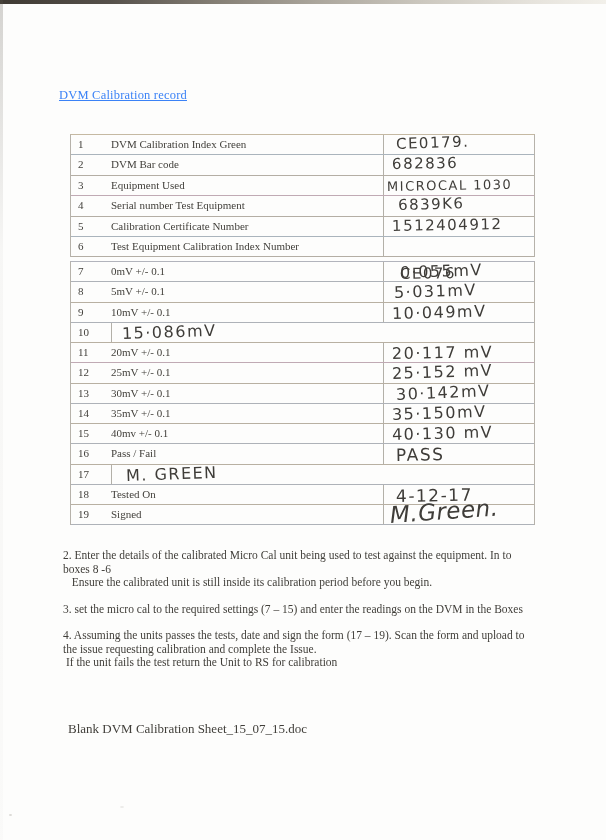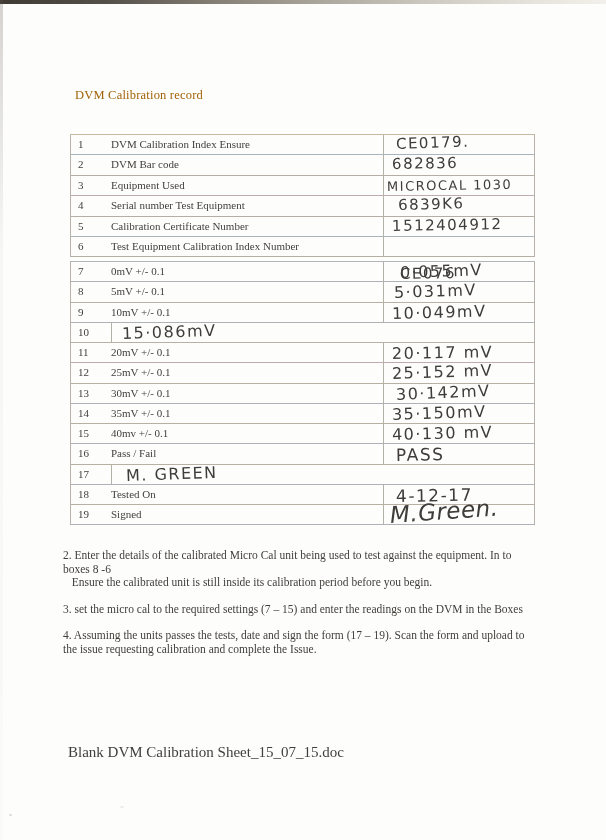--- a/index.html
+++ b/index.html
@@ -18,22 +18,22 @@
     position:absolute; top:0; left:0; width:606px; height:4px;
     background:linear-gradient(90deg,#3f3a33 0%,#55504a 18%,#837d73 35%,#aaa59b 52%,#ccc8bf 70%,#e6e3dc 88%,#f2f0ea 100%);
   }
   .scan-edge-left {
     position:absolute; top:0; left:0; width:3px; height:840px;
     background:linear-gradient(180deg, rgba(90,85,75,0.25), rgba(90,85,75,0.04) 30%, rgba(90,85,75,0.02));
   }
   .speck { position:absolute; background:rgba(120,115,105,0.25); border-radius:50%; }
 
   .doc-title {
-    position:absolute; left:75px; top:88px;
-    font-size:12.5px; letter-spacing:0.2px; color:#a16207;
+    position:absolute; left:59px; top:88px;
+    font-size:12.5px; letter-spacing:0.2px; color:#3b82f6;text-decoration:underline;
   }
 
   
   .ftable {
     position:absolute; left:70px; width:463px;
     border-left:1px solid #b6b2aa; border-right:1px solid #b6b2aa;
     font-size:11px; color:#43413c;
   }
   .info-table { top:134px; border-top:1px solid #c5b9a2; }
   .readings-table { top:261px; border-top:1px solid #b2b4bc; }
@@ -94,40 +94,40 @@
 
   
   .instructions {
     position:absolute; left:63px; top:549px; width:488px;
     font-size:11.5px; line-height:13.5px; color:#403e39;
   }
   .instr-para { margin:0 0 13px 0; }
   .instr-line { white-space:pre-wrap; }
 
   .footer-filename {
-    position:absolute; left:68px; top:744px;
-    font-size:15px; color:#413f3a;
+    position:absolute; left:68px; top:721px;
+    font-size:13px; color:#413f3a;
   }
 </style>
 </head>
 <body>
 
 <div class="page">
   <div class="scan-edge-top"></div>
   <div class="scan-edge-left"></div>
   <div class="speck" style="left:9px; top:814px; width:3px; height:2px;"></div>
   <div class="speck" style="left:120px; top:806px; width:4px; height:2px; opacity:.5;"></div>
 
   <div class="doc-title">DVM Calibration record</div>
 
   <div class="ftable info-table">
 
   <div class="trow">
         <div class="cell-num">1</div>
-        <div class="cell-label">DVM Calibration Index Ensure</div>
+        <div class="cell-label">DVM Calibration Index Green</div>
         <div class="cell-value">
           <span class="hw">CE0179.</span>
         </div>
       </div>
       <div class="trow">
         <div class="cell-num">2</div>
         <div class="cell-label">DVM Bar code</div>
         <div class="cell-value">
           <span class="hw">682836</span>
         </div>
@@ -260,17 +260,18 @@
         <div class="instr-line">2. Enter the details of the calibrated Micro Cal unit being used to test against the equipment. In to</div>
         <div class="instr-line">boxes 8 -6</div>
         <div class="instr-line">   Ensure the calibrated unit is still inside its calibration period before you begin.</div>
       </div>
       <div class="instr-para">
         <div class="instr-line">3. set the micro cal to the required settings (7 – 15) and enter the readings on the DVM in the Boxes</div>
       </div>
       <div class="instr-para">
         <div class="instr-line">4. Assuming the units passes the tests, date and sign the form (17 – 19). Scan the form and upload to</div>
         <div class="instr-line">the issue requesting calibration and complete the Issue.</div>
+        <div class="instr-line"> If the unit fails the test return the Unit to RS for calibration</div>
       </div>
     </div>
 
   <div class="footer-filename">Blank DVM Calibration Sheet_15_07_15.doc</div>
 </div>
 
 </body></html>

